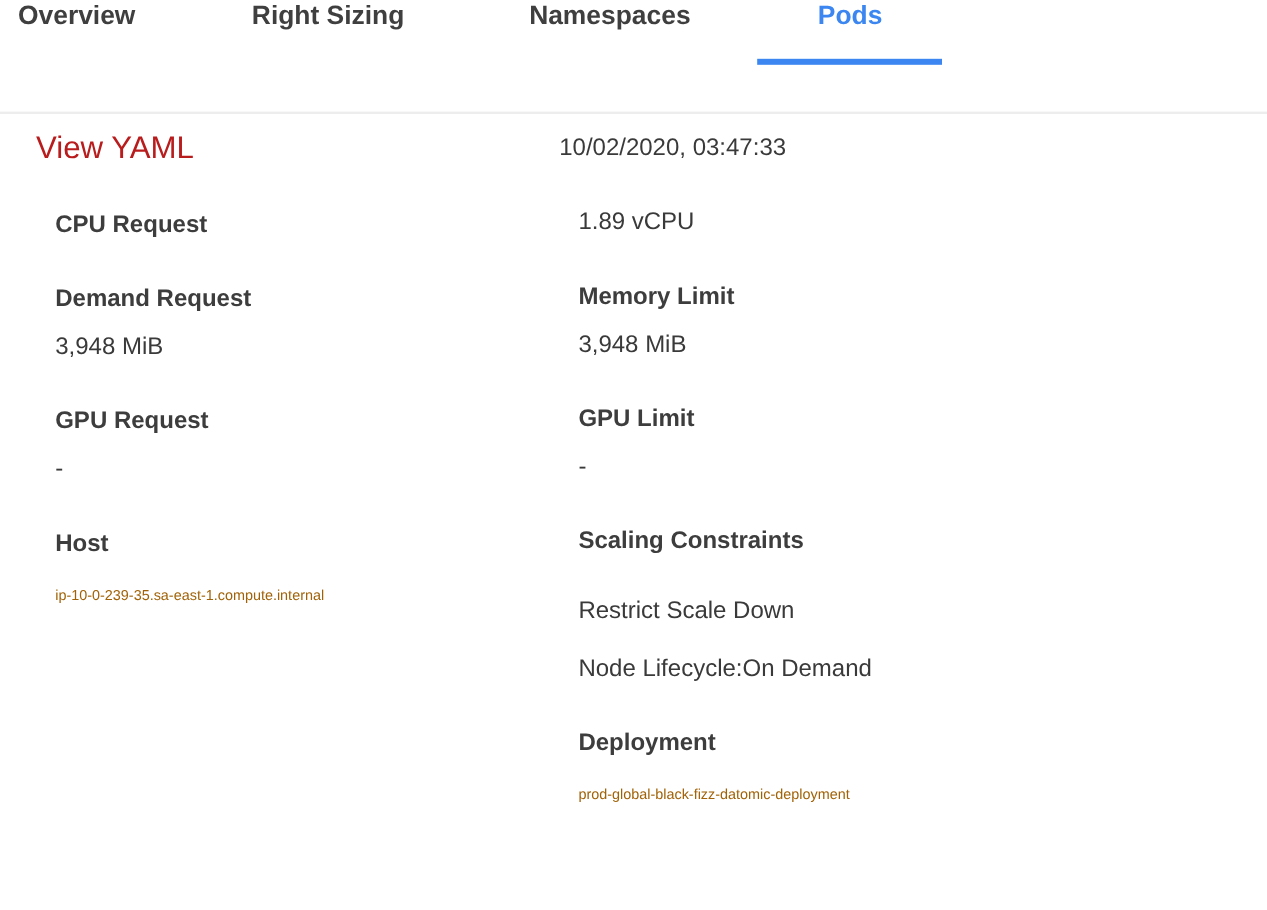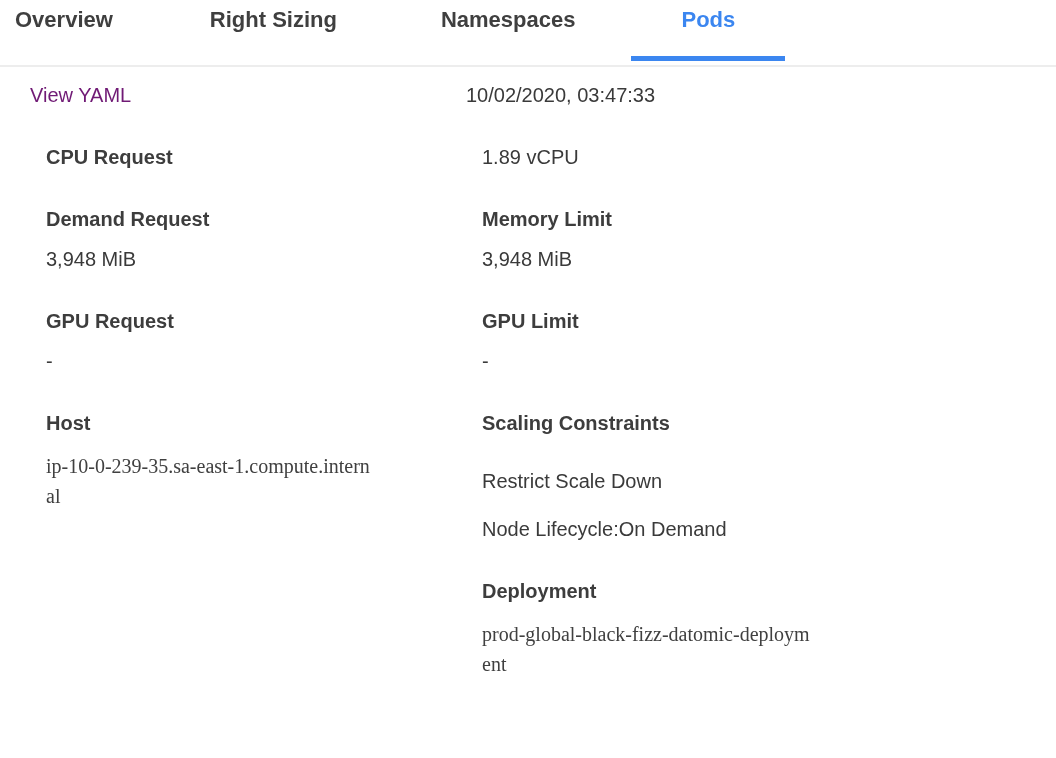--- a/index.html
+++ b/index.html
@@ -8,22 +8,22 @@
     height: 758px;
     background: #ffffff;
     font-family: "Liberation Sans", sans-serif;
     color: #3a3a3a;
     overflow: hidden;
   }
 
   
   .tabs {
     display: flex;
-    align-items: center;
-    height: 67px;
+    align-items: flex-start;
+    height: 95px;
     border-bottom: 2px solid #ededed;
     white-space: nowrap;
   }
   .tab {
     position: relative;
     font-size: 22px;
     font-weight: 700;
     color: #3f3f3f;
     padding-bottom: 26px;
     cursor: pointer;
@@ -46,22 +46,22 @@
 
   
   .content {
     display: grid;
     grid-template-columns: 436px 1fr;
     padding: 16px 30px 40px 30px;
   }
   .col { min-width: 0; }
 
   .link {
-    color: #701a75;
-    font-size: 20px;
+    color: #b91c1c;
+    font-size: 26px;
     line-height: 24px;
     cursor: pointer;
     display: inline-block;
   }
   .timestamp {
     font-size: 20px;
     line-height: 24px;
     color: #3a3a3a;
   }
 
@@ -75,25 +75,24 @@
   }
   .field-value {
     font-size: 20px;
     line-height: 24px;
     color: #3a3a3a;
   }
   .field-link {
     display: block;
     max-width: 330px;
     word-break: break-all;
-    font-size: 20px;
+    font-size: 12px;
     line-height: 30px;
-    color: #404040;
+    color: #a16207;
     cursor: pointer;
-    font-family: Liberation Serif, serif;
   }
   .constraint {
     font-size: 20px;
     line-height: 24px;
     color: #3a3a3a;
     margin-top: 34px;
   }
   .constraint + .constraint { margin-top: 24px; }
 </style>
 </head>

